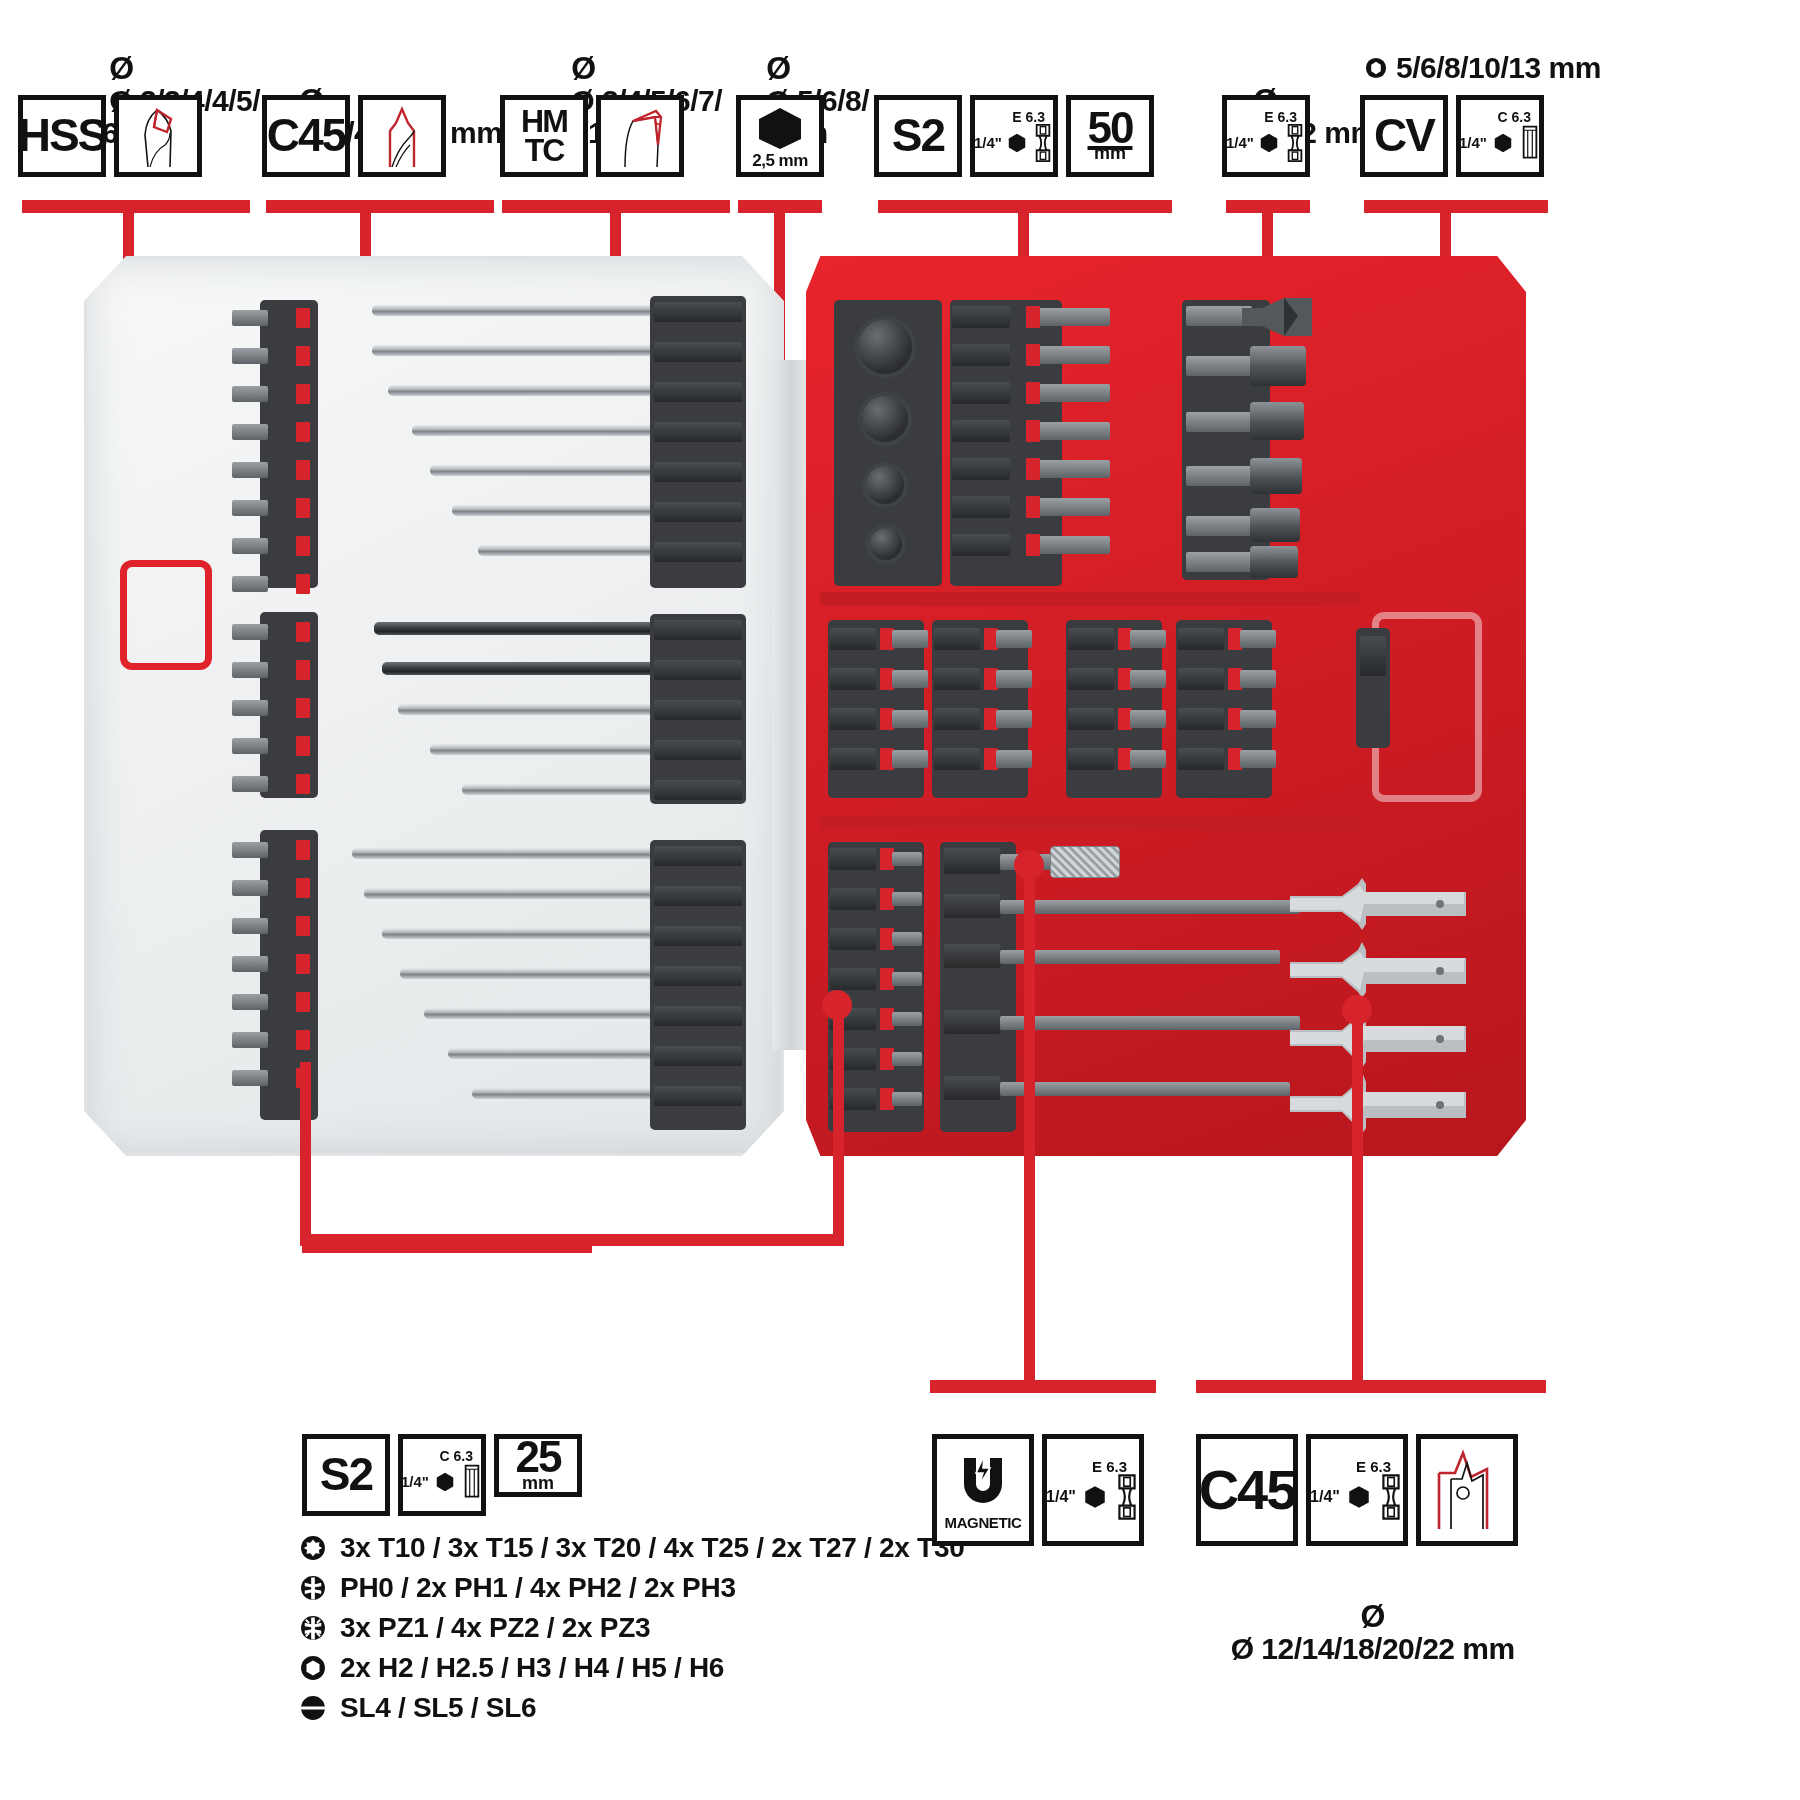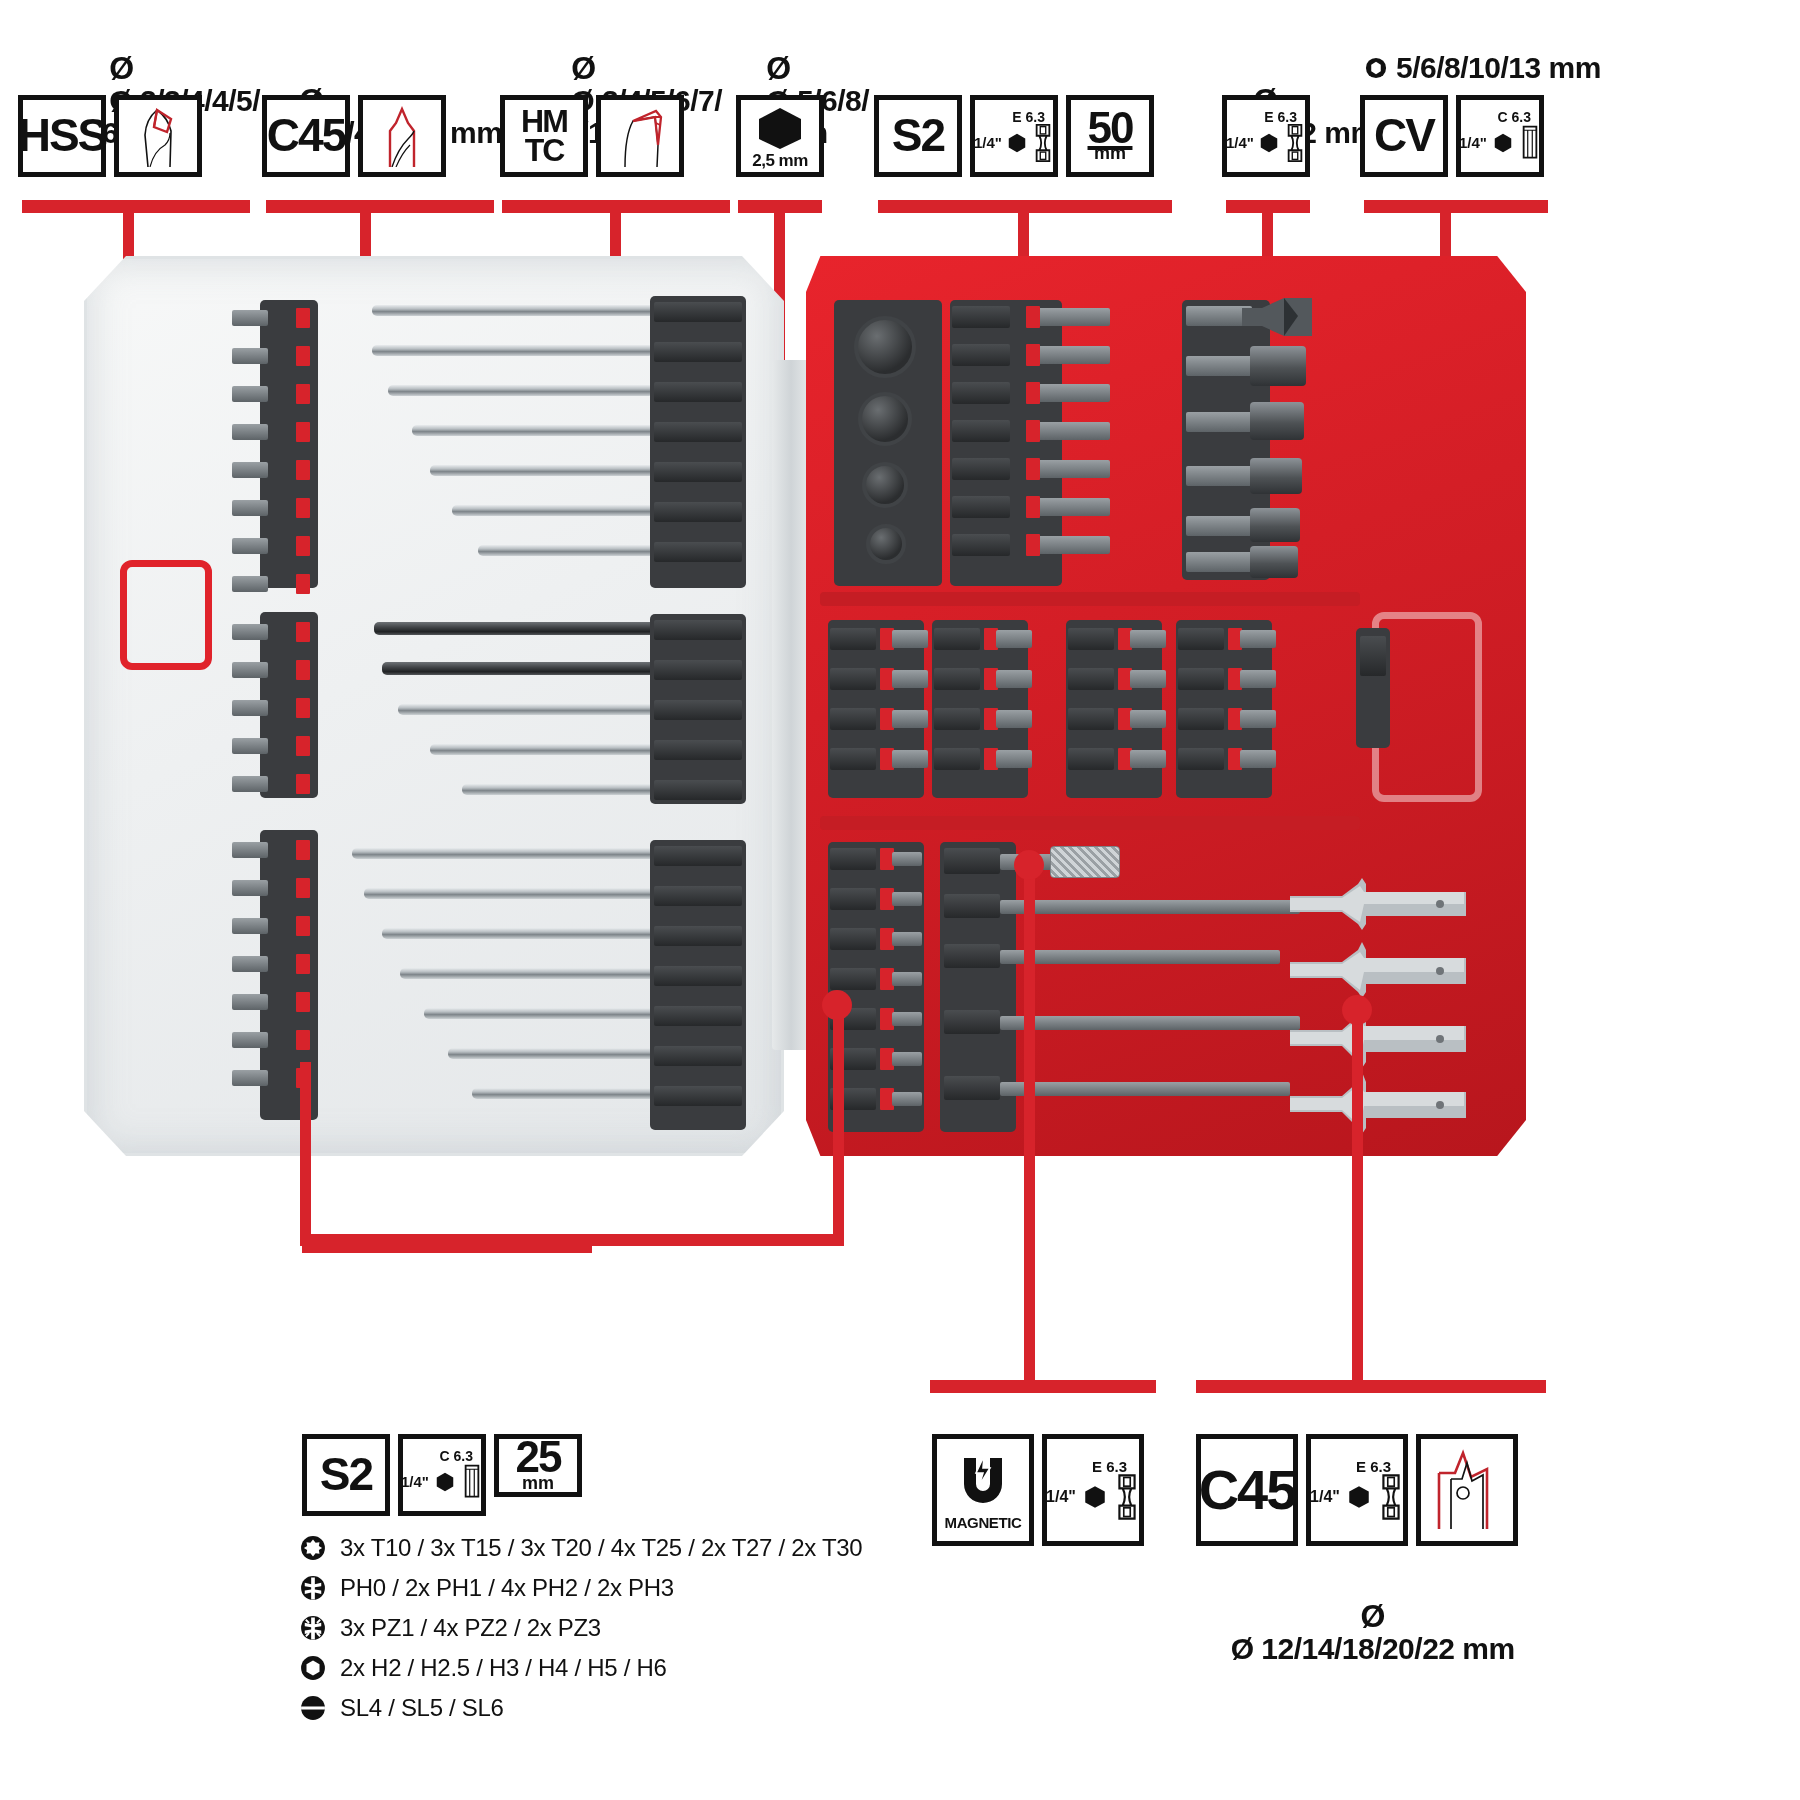--- a/index.html
+++ b/index.html
@@ -22,21 +22,21 @@
   }
   .cap.c{ text-align:center; }
 
   
   .rbar{ position:absolute; background:#d7232b; }
   .rdot{ position:absolute; background:#d7232b; border-radius:50%; }
 
   
   .speclist{ position:absolute; left:300px; top:1528px; width:780px; }
   .specrow{ display:flex; align-items:center; gap:14px; height:40px; }
-  .specrow .txt{ font-size:24px; font-weight:400; letter-spacing:-.3px; white-space:nowrap; }
+  .specrow .txt{ font-size:28px; font-weight:700; letter-spacing:-.3px; white-space:nowrap; }
   .lidL{
     position:absolute; left:84px; top:256px; width:700px; height:900px;
     background:linear-gradient(155deg,#f7f8f8 0%,#eef0f1 45%,#e4e7e9 100%);
     border:3px solid #dfe3e5;
     clip-path:polygon(6% 0,94% 0,100% 5%,100% 95%,94% 100%,6% 100%,0 95%,0 5%);
     box-shadow:inset 0 0 40px rgba(150,160,170,.35);
   }
   .lidR{
     position:absolute; left:806px; top:256px; width:720px; height:900px;
     background:linear-gradient(160deg,#e8242c 0%,#d41e26 40%,#b8161d 100%);

